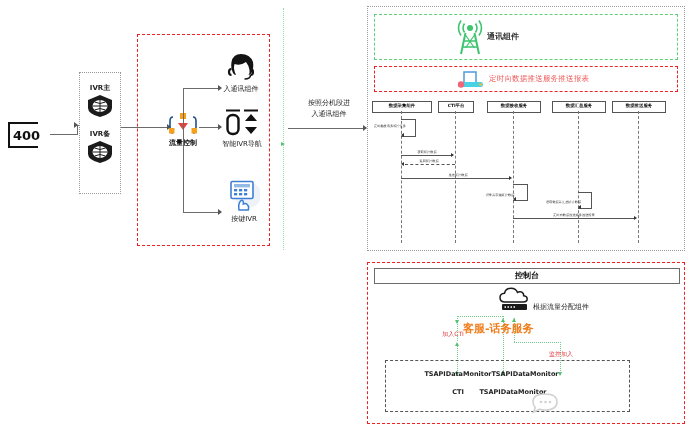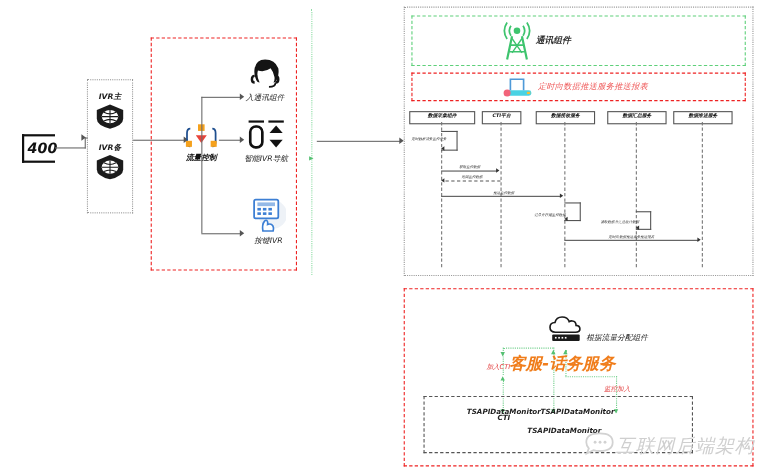--- a/index.html
+++ b/index.html
@@ -1,19 +1,19 @@
 <!DOCTYPE html>
 <html><head>
 <meta charset="utf-8">
 <style>
   html,body{margin:0;padding:0;background:#ffffff;}
   body{font-family:"Liberation Sans","DejaVu Sans",sans-serif;}
   #canvas{position:relative;width:699px;height:430px;background:#fff;overflow:hidden;}
   .abs{position:absolute;}
-  .cn{font-family:"DejaVu Sans","Liberation Sans",sans-serif;font-style:italic;}
+  .cn{font-family:"DejaVu Sans","Liberation Sans",sans-serif;}
   .lbl{font-size:7px;color:#222;line-height:1.25;text-align:center;white-space:nowrap;}
   .lbl-wrap{white-space:normal;}
   .bold{font-weight:bold;}
 
   
   .red-dash{border:1.3px dashed #ee2222;box-sizing:border-box;}
   .green-dash{border:1.3px dashed #5ed07a;box-sizing:border-box;}
   .grey-dot{border:1.2px dotted #9a9a9a;box-sizing:border-box;}
   .grey-dash{border:1.2px dashed #555;box-sizing:border-box;}
 
@@ -41,21 +41,21 @@
   .redtxt{color:#e23b3b;}
   .callcenter-txt{color:#ef5a5a;font-size:7.5px;letter-spacing:.2px;}
   .commtxt{color:#2f2f2f;font-size:8px;font-weight:bold;}
   .wm{color:#cfcfcf;font-size:17px;letter-spacing:1px;white-space:nowrap;}
 </style>
 </head>
 <body>
 
 <div id="canvas">
 
-  <div class="abs" style="left:20px;top:122px;width:44px;height:16px;">
+  <div class="abs" style="left:8px;top:122px;width:44px;height:16px;">
     <div class="abs" style="left:0;top:0;width:30px;height:2px;background:#111;"></div>
     <div class="abs" style="left:0;top:0;width:2px;height:26px;background:#111;"></div>
     <div class="abs" style="left:0;top:24px;width:30px;height:2px;background:#111;"></div>
     <div class="abs cn bold" style="left:5px;top:6px;font-size:13px;color:#111;">400</div>
   </div>
 
   <div class="abs hline" style="left:50px;top:134px;width:28px;"></div>
   <div class="abs vline" style="left:77px;top:125px;height:10px;"></div>
   <div class="abs hline" style="left:77px;top:125px;width:3px;"></div>
   <div class="abs arrow-r" style="left:74px;top:122px;"></div>
@@ -132,20 +132,24 @@
         <rect x="11" y="14" width="3.2" height="2.4"></rect>
         <rect x="16" y="14" width="3.2" height="2.4"></rect>
     </g>
     <path d="M11 31 q-1 -6 1.5 -9 q1.5 -1.5 2.5 0 q0.6 1 0.3 3 q2.5 -1 4 0.5 q2 1.8 1 5.5 z" fill="#fff" stroke="#3d7fd4" stroke-width="1.5"></path>
   </svg>
   <div class="abs cn lbl" style="left:218px;top:215px;width:52px;">按键IVR</div>
 
   <div class="abs" style="left:283px;top:8px;height:242px;border-left:1.6px dotted #8fdda6;"></div>
   <div class="abs g-arrow-u" style="left:281px;top:142px;transform:rotate(90deg);"></div>
 
+  <div class="abs cn lbl lbl-wrap" style="left:292px;top:98px;width:74px;font-size:7px;line-height:1.5;">
+    <span style="white-space:pre-line;">按照分机段进
+入通讯组件</span>
+  </div>
   <div class="abs hline" style="left:288px;top:128px;width:77px;"></div>
   <div class="abs arrow-r" style="left:363px;top:125px;"></div>
 
   <div class="abs grey-dot" style="left:367px;top:6px;width:318px;height:245px;"></div>
 
   <div class="abs green-dash" style="left:374px;top:14px;width:304px;height:46px;"></div>
   <svg class="abs" style="left:457px;top:18px;" width="26" height="38" viewBox="0 0 26 38">
     <circle cx="13" cy="10" r="3" fill="#3ec46e"></circle>
     <path d="M7.5 5.5 q-3 4.5 0 9 M18.5 5.5 q3 4.5 0 9" stroke="#3ec46e" stroke-width="1.6" fill="none"></path>
     <path d="M4 2.5 q-5 7.5 0 15 M22 2.5 q5 7.5 0 15" stroke="#3ec46e" stroke-width="1.6" fill="none"></path>
@@ -198,20 +202,21 @@
 
   <div class="abs" style="left:578px;top:192px;width:13px;height:15px;border-top:1px solid #555;border-right:1px solid #555;border-bottom:1px solid #555;"></div>
   <div class="abs ah ah-l" style="left:578px;top:205px;"></div>
   <div class="abs cn msg-lbl" style="left:546px;top:200px;width:34px;">读取数据并汇总统计数据</div>
 
   <div class="abs msg" style="left:513px;top:218px;width:122px;"></div>
   <div class="abs ah ah-r" style="left:634px;top:215.8px;"></div>
   <div class="abs cn msg-lbl" style="left:528px;top:213px;width:92px;">定时向数据推送服务推送报表</div>
 
   <div class="abs red-dash" style="left:367px;top:262px;width:318px;height:162px;"></div>
+  <div class="abs hdr-bar cn" style="left:374px;top:268px;width:304px;height:14px;line-height:14px;">控制台</div>
 
   <svg class="abs" style="left:497px;top:287px;" width="34" height="24" viewBox="0 0 34 24">
     <path d="M8 15 q-5 0 -5 -4.5 q0 -4 4.5 -4.3 q1.2 -5 6.5 -5 q5 0 6.5 4.2 q1.2 -0.8 2.8 -0.6 q3.4 0.4 3.4 4 q3.5 0.3 3.5 3.3 q0 2.9 -4 2.9 z" fill="none" stroke="#1b1b1b" stroke-width="1.5"></path>
     <rect x="5" y="17" width="25" height="6" rx="1" fill="#1b1b1b"></rect>
     <g fill="#fff">
         <rect x="7.5" y="19.3" width="1.5" height="1.5"></rect>
         <rect x="10.5" y="19.3" width="1.5" height="1.5"></rect>
         <rect x="13.5" y="19.3" width="1.5" height="1.5"></rect>
         <rect x="16.5" y="19.3" width="1.5" height="1.5"></rect>
       </g>
@@ -230,29 +235,28 @@
   <div class="abs g-arrow-u" style="left:500.6px;top:318px;"></div>
   <div class="abs g-arrow-d" style="left:500.6px;top:372px;"></div>
 
   <div class="abs g-dot-v" style="left:514px;top:318px;height:24px;"></div>
   <div class="abs g-arrow-u" style="left:511.6px;top:318px;"></div>
   <div class="abs g-dot-h" style="left:514px;top:342px;width:47px;"></div>
   <div class="abs g-dot-v" style="left:560px;top:342px;height:33px;"></div>
   <div class="abs g-arrow-d" style="left:557.6px;top:372px;"></div>
   <div class="abs cn lbl redtxt" style="left:538px;top:350px;width:46px;font-size:6px;">监控加入</div>
 
-  <div class="abs cn orange" style="left:463px;top:321px;font-size:15px;">客服-话务服务</div>
+  <div class="abs cn orange" style="left:463px;top:321px;font-size:11px;">客服-话务服务</div>
 
   <div class="abs grey-dash" style="left:385px;top:360px;width:245px;height:52px;"></div>
   <div class="abs cn lbl bold" style="left:410px;top:370px;width:96px;font-size:6.5px;">TSAPIDataMonitor</div>
-  <div class="abs cn lbl bold" style="left:438px;top:376px;width:40px;font-size:6.5px;">CTI</div>
+  <div class="abs cn lbl bold" style="left:438px;top:388px;width:40px;font-size:6.5px;">CTI</div>
   <div class="abs cn lbl bold" style="left:472px;top:370px;width:106px;font-size:6.5px;">TSAPIDataMonitor</div>
   <div class="abs cn lbl bold" style="left:460px;top:388px;width:106px;font-size:6.5px;">TSAPIDataMonitor</div>
 
   <svg class="abs" style="left:530px;top:392px;" width="30" height="24" viewBox="0 0 30 24">
     <path d="M15 2 q12 0 12 8 q0 8 -12 8 q-3 0 -5.5 -0.8 l-6 3 l1.8 -4.6 Q3 13 3 10 q0 -8 12 -8 z" fill="none" stroke="#d2d2d2" stroke-width="1.6"></path>
     <circle cx="11" cy="10" r="1.3" fill="#d2d2d2"></circle>
     <circle cx="15.5" cy="10" r="1.3" fill="#d2d2d2"></circle>
     <circle cx="20" cy="10" r="1.3" fill="#d2d2d2"></circle>
   </svg>
-  <div class="abs cn wm" style="left:560px;top:394px;">互联网后端架构</div>
 
 </div>
 
 </body></html>

